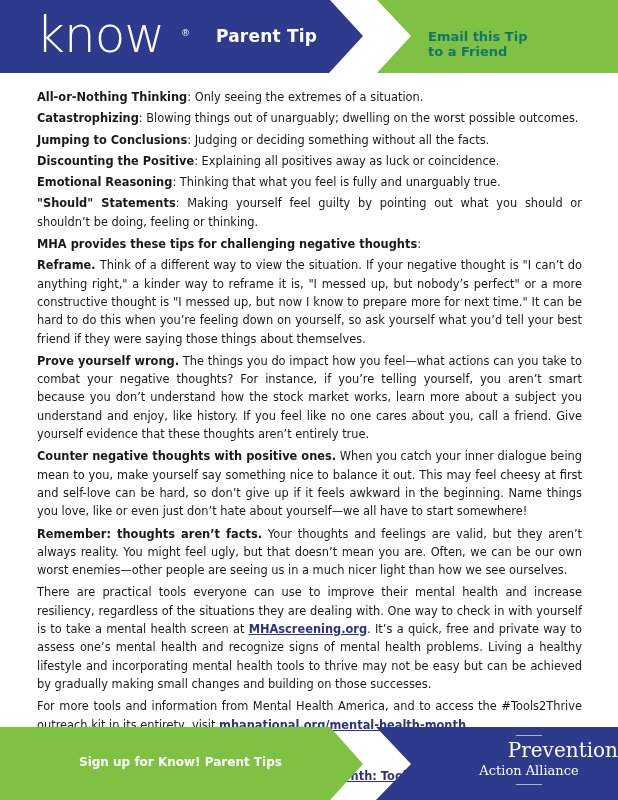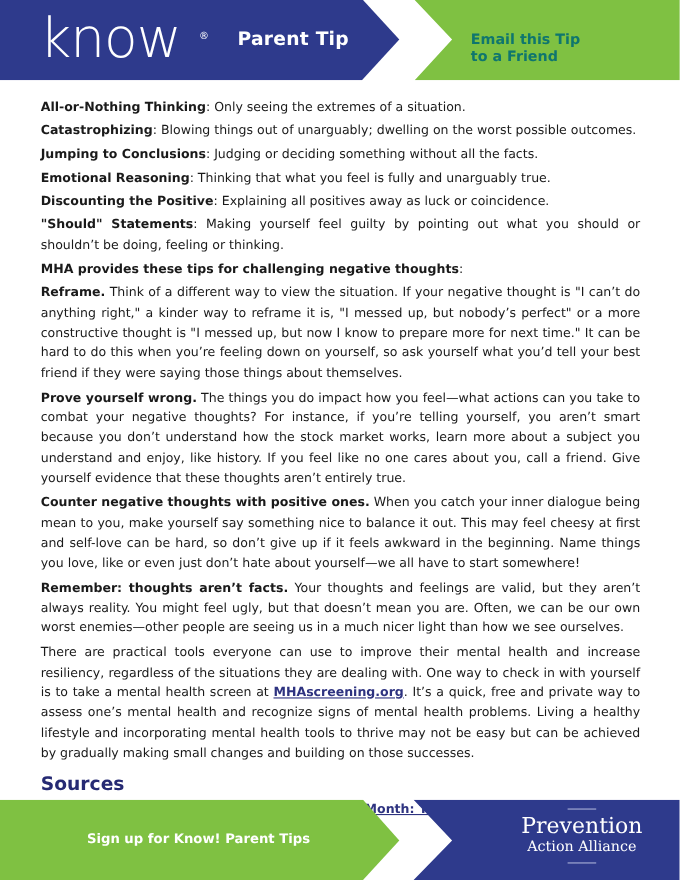--- a/index.html
+++ b/index.html
@@ -41,54 +41,55 @@
     .source-link { color: #2e3380; font-size: 11.4px; text-decoration: underline; }
     
     .footer { position: absolute; left: 0; top: 727px; width: 522px; height: 73px; }
     .footer svg.bg { position: absolute; top: 0; left: 0; }
     .signup {
       position: absolute; left: 79px; top: 28px;
       color: #fff; font-weight: bold; font-size: 12px; text-decoration: none;
     }
     .paa { position: absolute; left: 440px; top: 8px; width: 178px; text-align: center; color: #fff; }
     .paa .rule { width: 26px; height: 1px; background: #aab0d8; margin: 0 auto; }
-    .paa .p1 { font-family: "DejaVu Serif", serif; font-size: 20px; line-height: 24px; margin-top: 2px; }
+    .paa .p1 { font-family: "DejaVu Serif", serif; font-size: 20px; line-height: 24px; margin-top: 2px; text-align: right; }
     .paa .p2 { font-family: "DejaVu Serif", serif; font-size: 13px; line-height: 17px; margin-bottom: 5px; }
   </style>
 </head>
 <body>
 
 <div class="header">
   <svg class="bg" width="618" height="73">
     <polygon points="0,0 330,0 363,36 329,73 0,73" fill="#2e3a8c"></polygon>
     <polygon points="377,0 618,0 618,73 377,73 411,36" fill="#7fc142"></polygon>
   </svg>
   <div class="logo">know</div>
   <span class="logo-reg">®</span>
   <div class="header-title">Parent Tip</div>
   <a class="email-link" href="#">Email this Tip to a Friend</a>
 </div>
 
 <div class="content">
   <p class="single"><b>All-or-Nothing Thinking</b><span>:</span><span> Only seeing the extremes of a situation.</span></p>
   <p class="single"><b>Catastrophizing</b><span>:</span><span> Blowing things out of unarguably; dwelling on the worst possible outcomes.</span></p>
   <p class="single"><b>Jumping to Conclusions</b><span>:</span><span> Judging or deciding something without all the facts.</span></p>
+  <p class="single"><b>Discounting the Positive</b><span>:</span><span> Explaining all positives away as luck or coincidence.</span></p>
   <p class="single"><b>Emotional Reasoning</b><span>:</span><span> Thinking that what you feel is fully and unarguably true.</span></p>
-  <p class="single"><b>Discounting the Positive</b><span>:</span><span> Explaining all positives away as luck or coincidence.</span></p>
   <p><b>"Should" Statements</b><span>:</span><span> Making yourself feel guilty by pointing out what you should or shouldn’t be doing, feeling or thinking.</span></p>
 
   <p class="single"><b>MHA provides these tips for challenging negative thoughts</b><span>:</span></p>
 
   <p><b>Reframe.</b><span> Think of a different way to view the situation. If your negative thought is "I can’t do anything right," a kinder way to reframe it is, "I messed up, but nobody’s perfect" or a more constructive thought is "I messed up, but now I know to prepare more for next time." It can be hard to do this when you’re feeling down on yourself, so ask yourself what you’d tell your best friend if they were saying those things about themselves.</span></p>
   <p><b>Prove yourself wrong.</b><span> The things you do impact how you feel—what actions can you take to combat your negative thoughts? For instance, if you’re telling yourself, you aren’t smart because you don’t understand how the stock market works, learn more about a subject you understand and enjoy, like history. If you feel like no one cares about you, call a friend. Give yourself evidence that these thoughts aren’t entirely true.</span></p>
   <p><b>Counter negative thoughts with positive ones.</b><span> When you catch your inner dialogue being mean to you, make yourself say something nice to balance it out. This may feel cheesy at first and self-love can be hard, so don’t give up if it feels awkward in the beginning. Name things you love, like or even just don’t hate about yourself—we all have to start somewhere!</span></p>
   <p><b>Remember: thoughts aren’t facts.</b><span> Your thoughts and feelings are valid, but they aren’t always reality. You might feel ugly, but that doesn’t mean you are. Often, we can be our own worst enemies—other people are seeing us in a much nicer light than how we see ourselves.</span></p>
 
   <p><span>There are practical tools everyone can use to improve their mental health and increase resiliency, regardless of the situations they are dealing with. One way to check in with yourself is to take a mental health screen at </span><a href="#">MHAscreening.org</a><span>. It’s a quick, free and private way to assess one’s mental health and recognize signs of mental health problems. Living a healthy lifestyle and incorporating mental health tools to thrive may not be easy but can be achieved by gradually making small changes and building on those successes.</span></p>
 
+  <p><span>For more tools and information from Mental Health America, and to access the #Tools2Thrive outreach kit in its entirety, visit </span><a href="#">mhanational.org/mental-health-month</a><span>.</span></p>
 
   <div class="sources-title">Sources</div>
   <a class="source-link" href="#">Mental Health America, May is Mental Health Month: Tools2Thrive Outreach Kit. 2021.</a>
 </div>
 
 <div class="footer">
   <svg class="bg" width="618" height="73">
     <polygon points="0,0 330,0 363,37 330,73 0,73" fill="#7fc142"></polygon>
     <polygon points="376,0 618,0 618,73 376,73 411,37" fill="#2e3a8c"></polygon>
   </svg>

